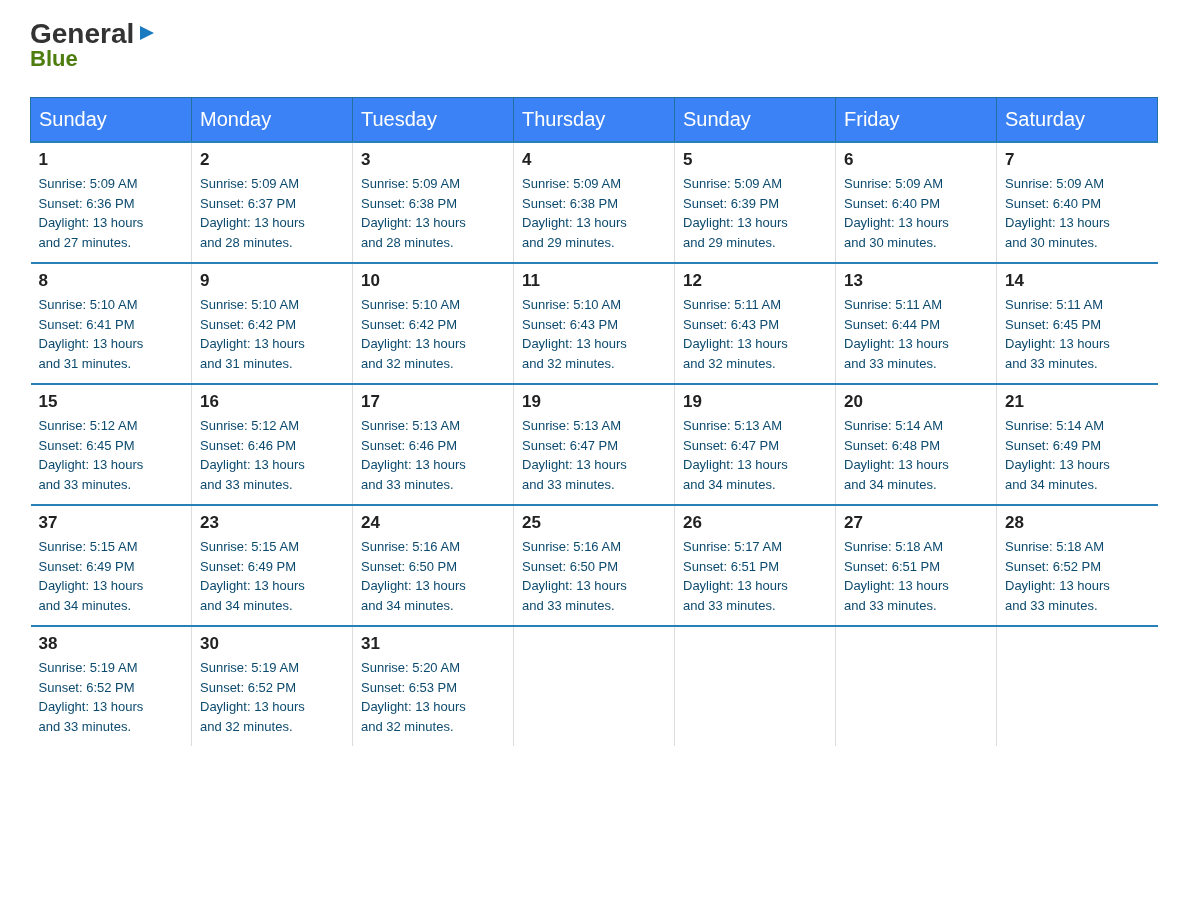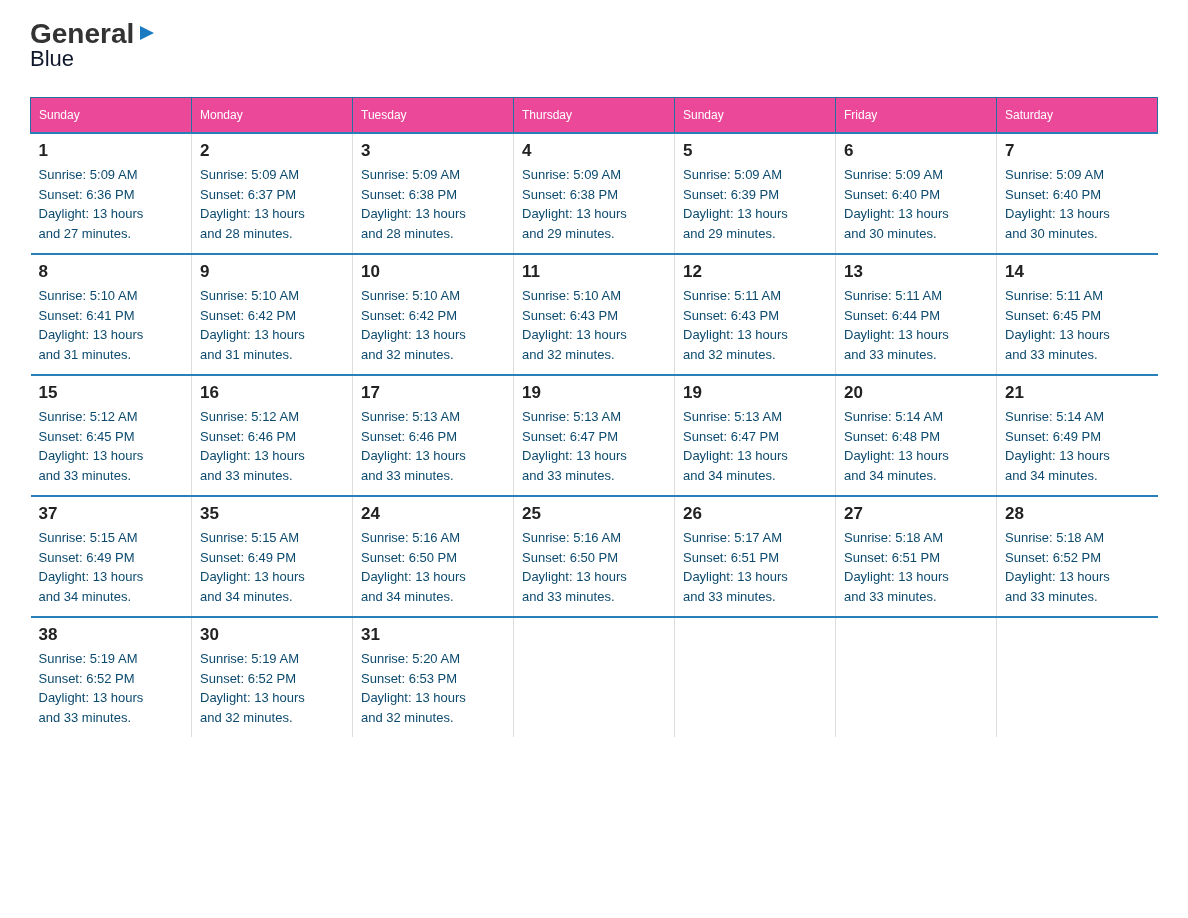--- a/index.html
+++ b/index.html
@@ -22,22 +22,22 @@
       align-items: flex-start;
     }
     .logo-text {
       font-size: 28px;
       font-weight: bold;
       color: #333;
       line-height: 1;
     }
     .logo-bottom {
       font-size: 22px;
-      font-weight: normal;
-      color: #0f172a;
+      font-weight: bold;
+      color: #4d7c0f;
       margin-top: -2px;
     }
     .title-area {
       text-align: right;
     }
     .month-title {
       font-size: 52px;
       font-weight: normal;
       color: #222;
       line-height: 1.1;
@@ -46,23 +46,23 @@
       font-size: 22px;
       color: #444;
       margin-top: 4px;
     }
     table {
       width: 100%;
       border-collapse: collapse;
       table-layout: fixed;
     }
     thead tr th {
-      background-color: #ec4899;
+      background-color: #3b82f6;
       color: #fff;
-      font-size: 12px;
+      font-size: 20px;
       font-weight: normal;
       padding: 10px 8px;
       text-align: left;
       border: 1px solid #2470a0;
     }
     tbody tr {
       border-top: 2px solid #2980b9;
     }
     tbody tr td {
       vertical-align: top;
@@ -212,21 +212,21 @@
           <span class="day-number">21</span>
           <div class="day-info">Sunrise: 5:14 AM<br>Sunset: 6:49 PM<br>Daylight: 13 hours <br>and 34 minutes.</div>
         </td>
       </tr>
       <tr>
         <td>
           <span class="day-number">37</span>
           <div class="day-info">Sunrise: 5:15 AM<br>Sunset: 6:49 PM<br>Daylight: 13 hours <br>and 34 minutes.</div>
         </td>
         <td>
-          <span class="day-number">35</span>
+          <span class="day-number">23</span>
           <div class="day-info">Sunrise: 5:15 AM<br>Sunset: 6:49 PM<br>Daylight: 13 hours <br>and 34 minutes.</div>
         </td>
         <td>
           <span class="day-number">24</span>
           <div class="day-info">Sunrise: 5:16 AM<br>Sunset: 6:50 PM<br>Daylight: 13 hours <br>and 34 minutes.</div>
         </td>
         <td>
           <span class="day-number">25</span>
           <div class="day-info">Sunrise: 5:16 AM<br>Sunset: 6:50 PM<br>Daylight: 13 hours <br>and 33 minutes.</div>
         </td>

